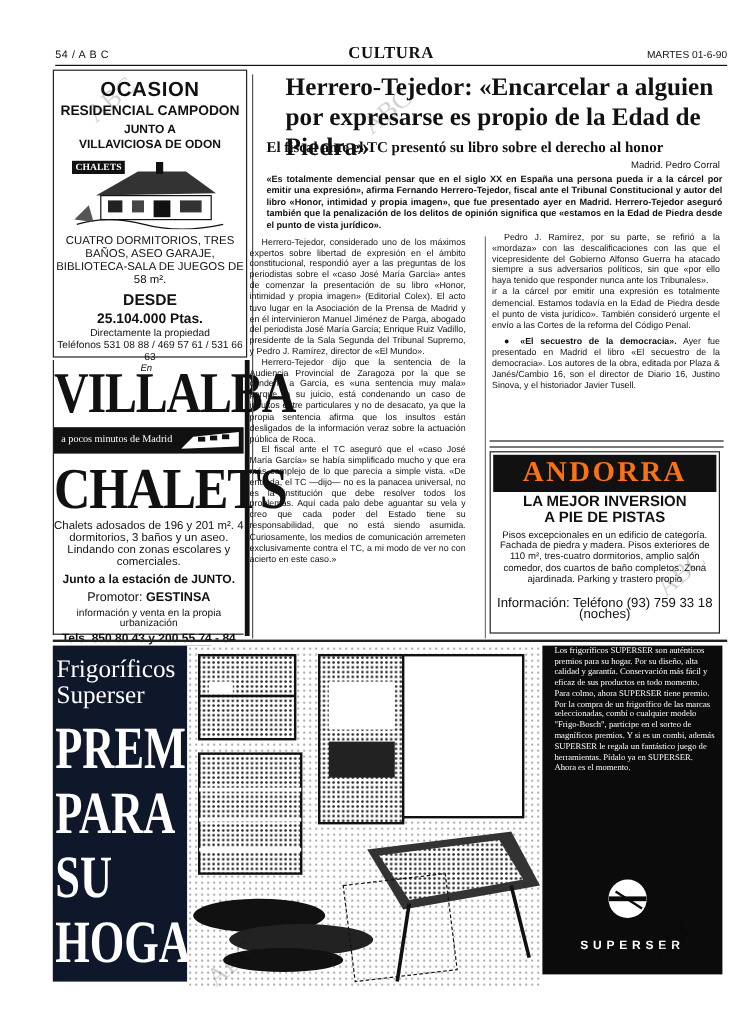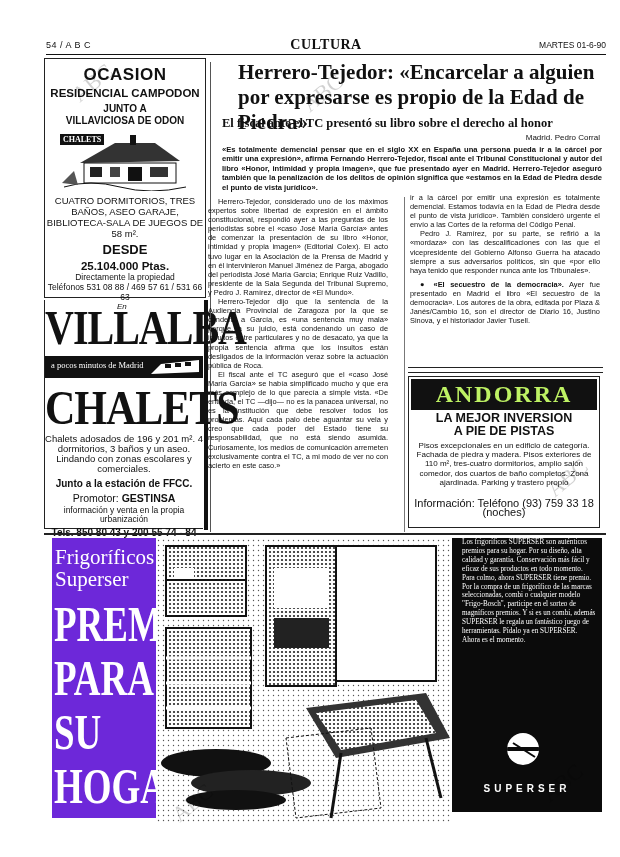--- a/index.html
+++ b/index.html
@@ -40,27 +40,27 @@
   .byline{left:420px;top:133px;width:180px;text-align:right;font-size:8px;}
   .lead{left:222px;top:145px;width:380px;font-size:7.6px;line-height:9.4px;font-weight:bold;text-align:justify;}
   .col{font-size:7.4px;line-height:9.1px;text-align:justify;}
   .col p{margin:0;text-indent:10px;}
   .col1{left:208px;top:197px;width:180px;height:333px;overflow:hidden;}
   .col-sep{left:404px;top:197px;width:1px;height:335px;background:#777;}
   .col2{left:410px;top:193px;width:190px;height:170px;overflow:hidden;}
   .col2 .bul{font-weight:bold;}
   .ad-rule{left:408px;top:367px;width:195px;height:4px;border-top:1.5px solid #222;border-bottom:1px solid #222;}
   .andorra{left:408px;top:376px;width:190px;height:150px;border:1.5px solid #222;text-align:center;}
-  .andorra .top{background:#111;color:#bef264;font-family:"Liberation Serif",serif;font-weight:900;font-size:24px;letter-spacing:2px;margin:2px;padding:2px 0;}
+  .andorra .top{background:#111;color:#f97316;font-family:"Liberation Serif",serif;font-weight:900;font-size:24px;letter-spacing:2px;margin:2px;padding:2px 0;}
   .andorra .h1{font-weight:900;font-size:12.5px;line-height:13px;margin-top:2px;}
   .andorra .b{font-size:8px;line-height:9.2px;margin-top:3px;padding:0 6px;}
   .andorra .inf{font-weight:normal;font-size:11px;margin-top:12px;line-height:9px;}
   .bottom-rule{left:44px;top:533px;width:562px;height:2px;background:#222;}
   
-  .sup-black{left:52px;top:538px;width:132px;height:280px;background:#6d28d9;color:#fff;}
+  .sup-black{left:44px;top:538px;width:132px;height:280px;background:#0f172a;color:#fff;}
   .sup-black .f1{font-family:"Liberation Serif",serif;font-size:21px;line-height:22px;margin:8px 0 0 3px;}
   .sup-black .f2{font-family:"Liberation Serif",serif;font-size:21px;line-height:22px;margin-left:3px;}
   .sup-black .big{font-family:"Liberation Serif",serif;font-weight:bold;font-size:37px;line-height:40px;margin:8px 0 0 2px;transform:scaleY(1.35);transform-origin:top left;}
   .sup-photo{left:156px;top:538px;width:294px;height:286px;background:#fff;overflow:hidden;}
   .sup-right{left:452px;top:538px;width:150px;height:274px;background:#0b0b0b;color:#fff;}
   .sup-right .txt{font-family:"Liberation Serif",serif;font-size:7.2px;line-height:8.9px;padding:0 6px 0 10px;}
   .sup-right .logo{position:absolute;left:55px;top:195px;width:32px;height:32px;border-radius:50%;background:#fff;overflow:hidden;}
   .sup-right .brand{position:absolute;left:0;right:0;top:245px;text-align:center;font-weight:bold;font-size:10px;letter-spacing:4px;}
   .watermark{font-family:"Liberation Serif",serif;font-size:22px;color:rgba(0,0,0,.18);transform:rotate(-40deg);}
 </style>
@@ -108,21 +108,21 @@
     <span>a pocos minutos de Madrid</span>
     <svg class="train" viewBox="0 0 50 18">
       <polygon points="0,16 10,6 48,2 48,14 0,16" fill="#fff"></polygon>
       <rect x="14" y="6" width="6" height="4" fill="#111"></rect>
       <rect x="24" y="5" width="6" height="4" fill="#111"></rect>
       <rect x="34" y="4" width="6" height="4" fill="#111"></rect>
     </svg>
   </div>
   <div class="chalets">CHALETS</div>
   <div class="desc">Chalets adosados de 196 y 201 m². 4 dormitorios, 3 baños y un aseo. Lindando con zonas escolares y comerciales.</div>
-  <div class="junto">Junto a la estación de FFCC.</div>
+  <div class="junto">Junto a la estación de JUNTO.</div>
   <div class="prom">
     <span>Promotor:</span>
     <b>GESTINSA</b>
   </div>
   <div class="info">información y venta en la propia urbanización</div>
   <div class="tels">Tels. 850 80 43 y 200 55 74 - 84 44.</div>
 </div>
 <div class="abs ad2-rightbar"></div>
 
 <div class="abs art-rule-left"></div>
@@ -131,22 +131,22 @@
 <div class="abs byline">Madrid. Pedro Corral</div>
 <div class="abs lead">«Es totalmente demencial pensar que en el siglo XX en España una persona pueda ir a la cárcel por emitir una expresión», afirma Fernando Herrero-Tejedor, fiscal ante el Tribunal Constitucional y autor del libro «Honor, intimidad y propia imagen», que fue presentado ayer en Madrid. Herrero-Tejedor aseguró también que la penalización de los delitos de opinión significa que «estamos en la Edad de Piedra desde el punto de vista jurídico».</div>
 
 <div class="abs col col1">
   <p>Herrero-Tejedor, considerado uno de los máximos expertos sobre libertad de expresión en el ámbito constitucional, respondió ayer a las preguntas de los periodistas sobre el «caso José María García» antes de comenzar la presentación de su libro «Honor, intimidad y propia imagen» (Editorial Colex). El acto tuvo lugar en la Asociación de la Prensa de Madrid y en él intervinieron Manuel Jiménez de Parga, abogado del periodista José María García; Enrique Ruiz Vadillo, presidente de la Sala Segunda del Tribunal Supremo, y Pedro J. Ramírez, director de «El Mundo».</p>
   <p>Herrero-Tejedor dijo que la sentencia de la Audiencia Provincial de Zaragoza por la que se condena a García, es «una sentencia muy mala» porque, a su juicio, está condenando un caso de insultos entre particulares y no de desacato, ya que la propia sentencia afirma que los insultos están desligados de la información veraz sobre la actuación pública de Roca.</p>
   <p>El fiscal ante el TC aseguró que el «caso José María García» se había simplificado mucho y que era más complejo de lo que parecía a simple vista. «De entrada, el TC —dijo— no es la panacea universal, no es la institución que debe resolver todos los problemas. Aquí cada palo debe aguantar su vela y creo que cada poder del Estado tiene su responsabilidad, que no está siendo asumida. Curiosamente, los medios de comunicación arremeten exclusivamente contra el TC, a mi modo de ver no con acierto en este caso.»</p>
 </div>
 <div class="abs col-sep"></div>
 <div class="abs col col2">
+  <p>Pedro J. Ramírez, por su parte, se refirió a la «mordaza» con las descalificaciones con las que el vicepresidente del Gobierno Alfonso Guerra ha atacado siempre a sus adversarios políticos, sin que «por ello haya tenido que responder nunca ante los Tribunales».</p>
   <p style="text-indent:0">ir a la cárcel por emitir una expresión es totalmente demencial. Estamos todavía en la Edad de Piedra desde el punto de vista jurídico». También consideró urgente el envío a las Cortes de la reforma del Código Penal.</p>
-  <p>Pedro J. Ramírez, por su parte, se refirió a la «mordaza» con las descalificaciones con las que el vicepresidente del Gobierno Alfonso Guerra ha atacado siempre a sus adversarios políticos, sin que «por ello haya tenido que responder nunca ante los Tribunales».</p>
   <p style="margin-top:5px">● <span class="bul">«El secuestro de la democracia».</span> <span>Ayer fue presentado en Madrid el libro «El secuestro de la democracia». Los autores de la obra, editada por Plaza &amp; Janés/Cambio 16, son el director de Diario 16, Justino Sinova, y el historiador Javier Tusell.</span></p>
 </div>
 
 <div class="abs ad-rule"></div>
 
 <div class="abs andorra">
   <div class="top">ANDORRA</div>
   <div class="h1">
     <div>LA MEJOR INVERSION</div>
     <div>A PIE DE PISTAS</div>

